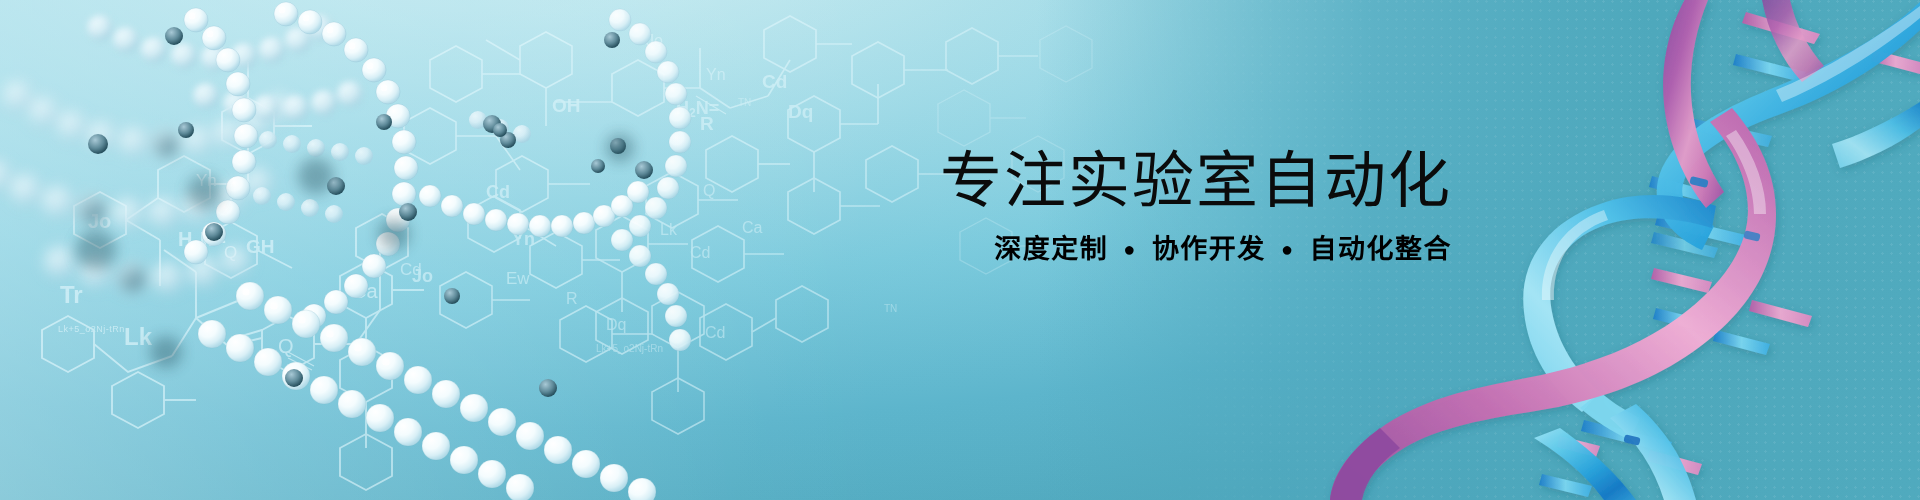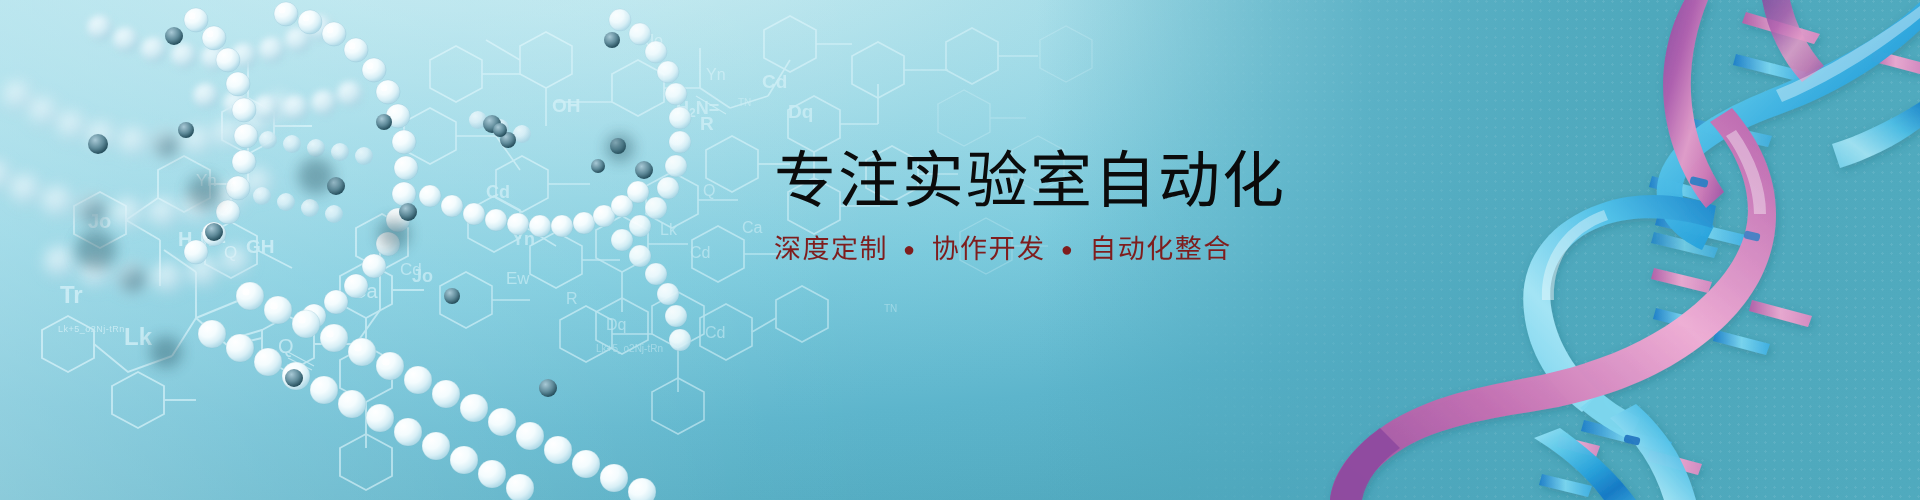--- a/index.html
+++ b/index.html
@@ -45,41 +45,42 @@
   .art{position:absolute;inset:0;}
   .art svg{position:absolute;top:0;left:0;width:1920px;height:500px;display:block;}
 
   .chem-layer{opacity:.62;}
   .bead-layer{opacity:1;}
   .helix-layer{opacity:1;}
 
   
   .copy{
     position:absolute;
-    left:774px;top:150px;
+    left:752px;top:150px;
     width:700px;
+    text-align:right;
   }
   .headline{
     margin:0;
     font-family:"Liberation Sans","DejaVu Sans",sans-serif;
     font-size:62px;
     line-height:1;
     font-weight:400;
     letter-spacing:2px;
     color:#0B0B0B;
     white-space:nowrap;
   }
   .subline{
     margin:24px 0 0 0;
     font-family:"Liberation Sans","DejaVu Sans",sans-serif;
     font-size:27px;
     line-height:1;
-    font-weight:400;
+    font-weight:700;
     letter-spacing:1.5px;
-    color:#7f1d1d;
+    color:#000000;
     white-space:nowrap;
   }
   .sub-sep{
     display:inline-block;
     vertical-align:middle;
     font-size:20px;
     padding:0 6px;
     position:relative;
     top:-2px;
   }

